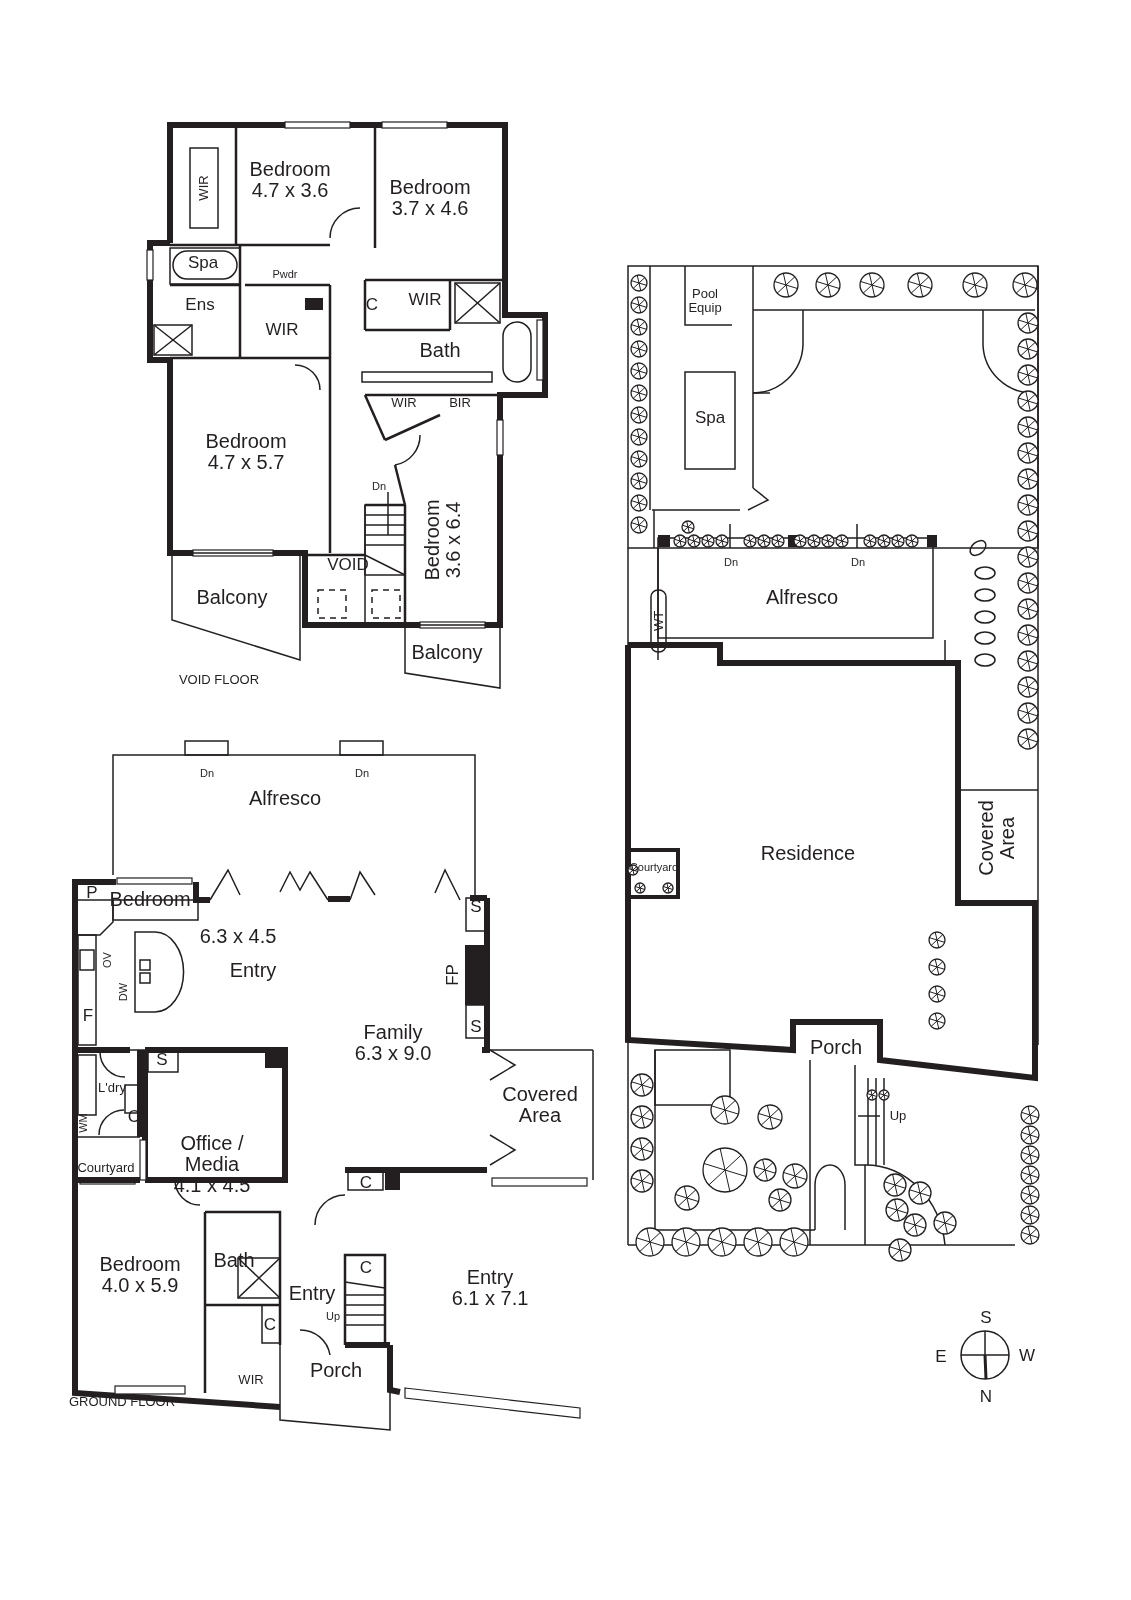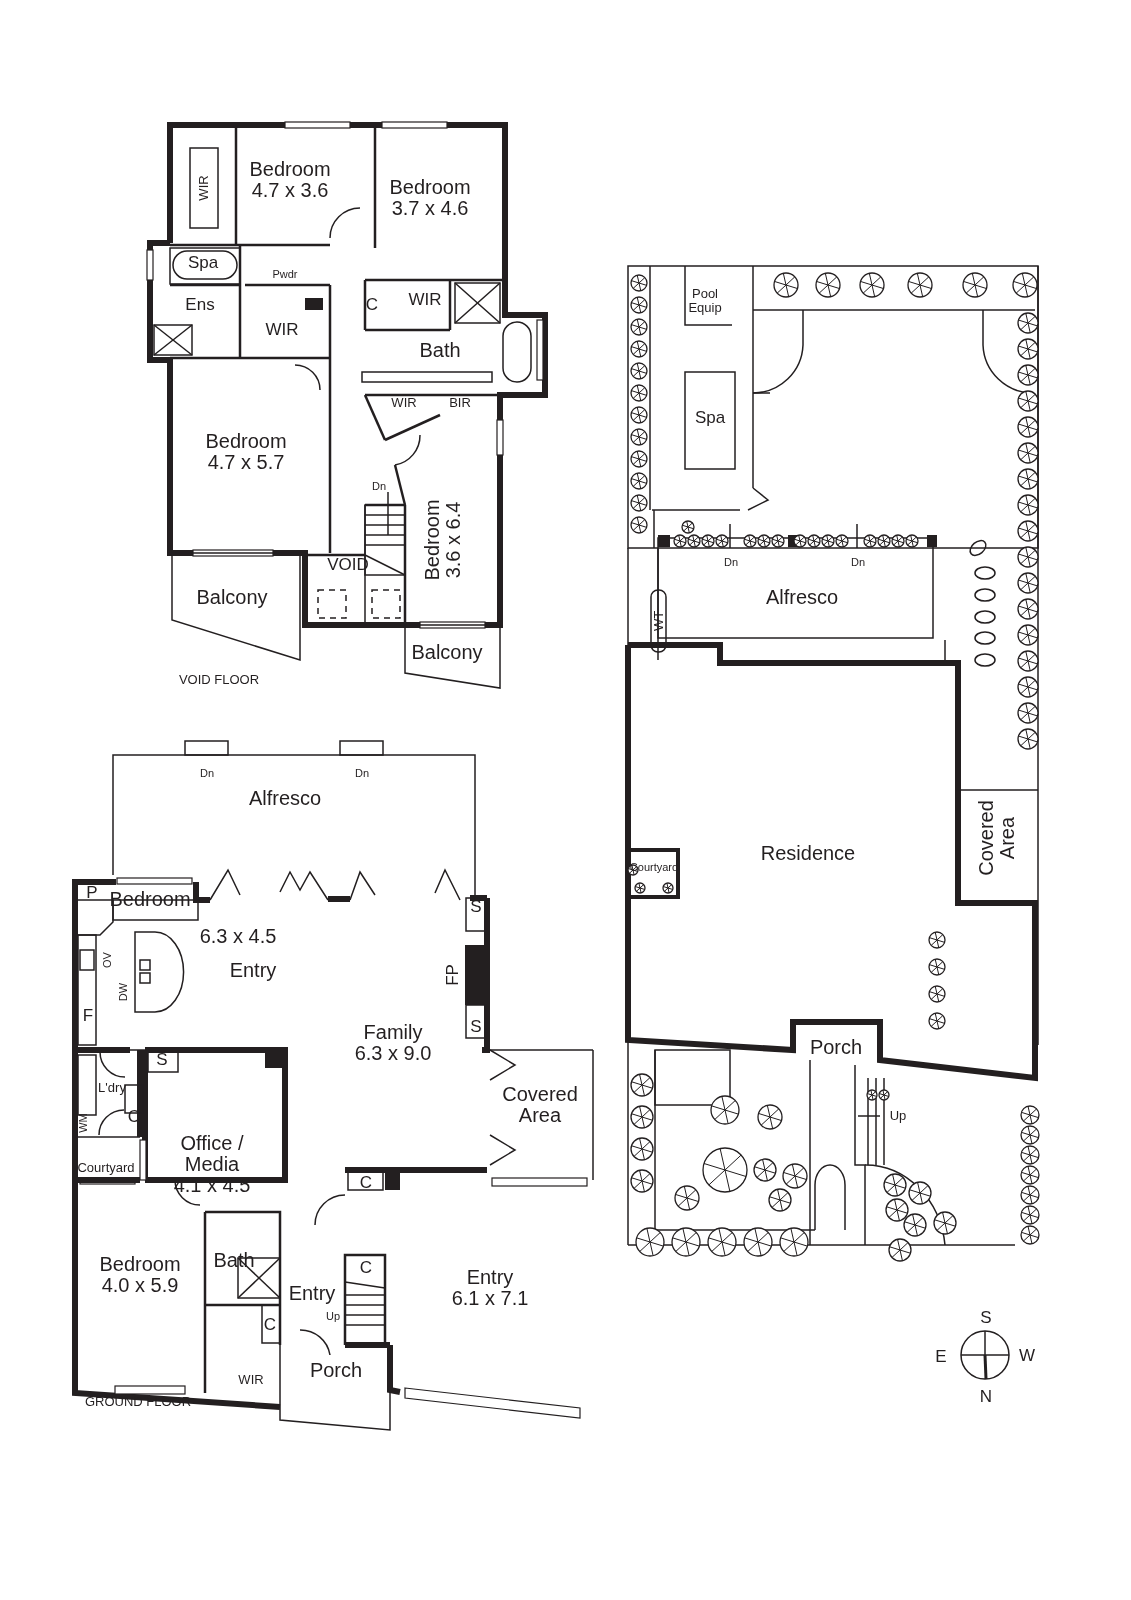--- a/index.html
+++ b/index.html
@@ -915,21 +915,21 @@
 <div class="lbl md" style="left:366px;top:1183px">C</div>
 <div class="lbl md" style="left:366px;top:1268px">C</div>
 <div class="lbl lg" style="left:140px;top:1275px"><span>Bedroom</span><br><span>4.0 x 5.9</span></div>
 <div class="lbl lg" style="left:234px;top:1260px">Bath</div>
 <div class="lbl lg" style="left:312px;top:1293px">Entry</div>
 <div class="lbl xs" style="left:333px;top:1317px">Up</div>
 <div class="lbl md" style="left:270px;top:1325px">C</div>
 <div class="lbl sm" style="left:251px;top:1380px">WIR</div>
 <div class="lbl lg" style="left:336px;top:1370px">Porch</div>
 <div class="lbl lg" style="left:490px;top:1288px"><span>Entry</span><br><span>6.1 x 7.1</span></div>
-<div class="lbl sm" style="left:138px;top:1402px">GROUND FLOOR</div>
+<div class="lbl sm" style="left:122px;top:1402px">GROUND FLOOR</div>
 
 <div class="lbl sm" style="left:705px;top:301px"><span>Pool</span><br><span>Equip</span></div>
 <div class="lbl md" style="left:710px;top:418px">Spa</div>
 <div class="lbl xs" style="left:731px;top:563px">Dn</div>
 <div class="lbl xs" style="left:858px;top:563px">Dn</div>
 <div class="lbl sm rot" style="left:659px;top:621px">WT</div>
 <div class="lbl lg" style="left:802px;top:597px">Alfresco</div>
 <div class="lbl lg" style="left:808px;top:853px">Residence</div>
 <div class="lbl xs" style="left:654px;top:868px">Courtyard</div>
 <div class="lbl lg rot" style="left:997px;top:838px"><span>Covered</span><br><span>Area</span></div>

